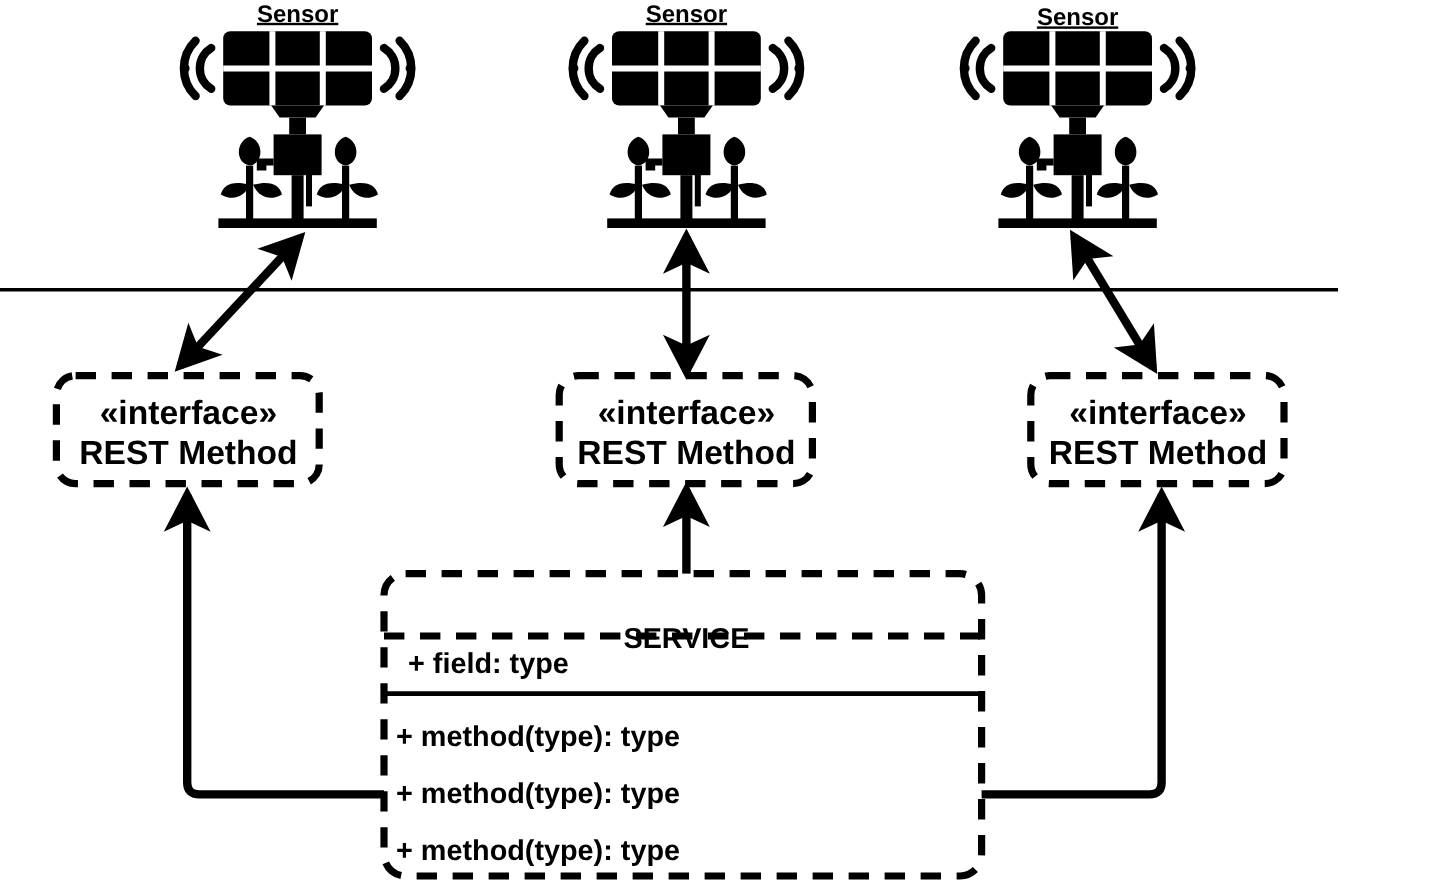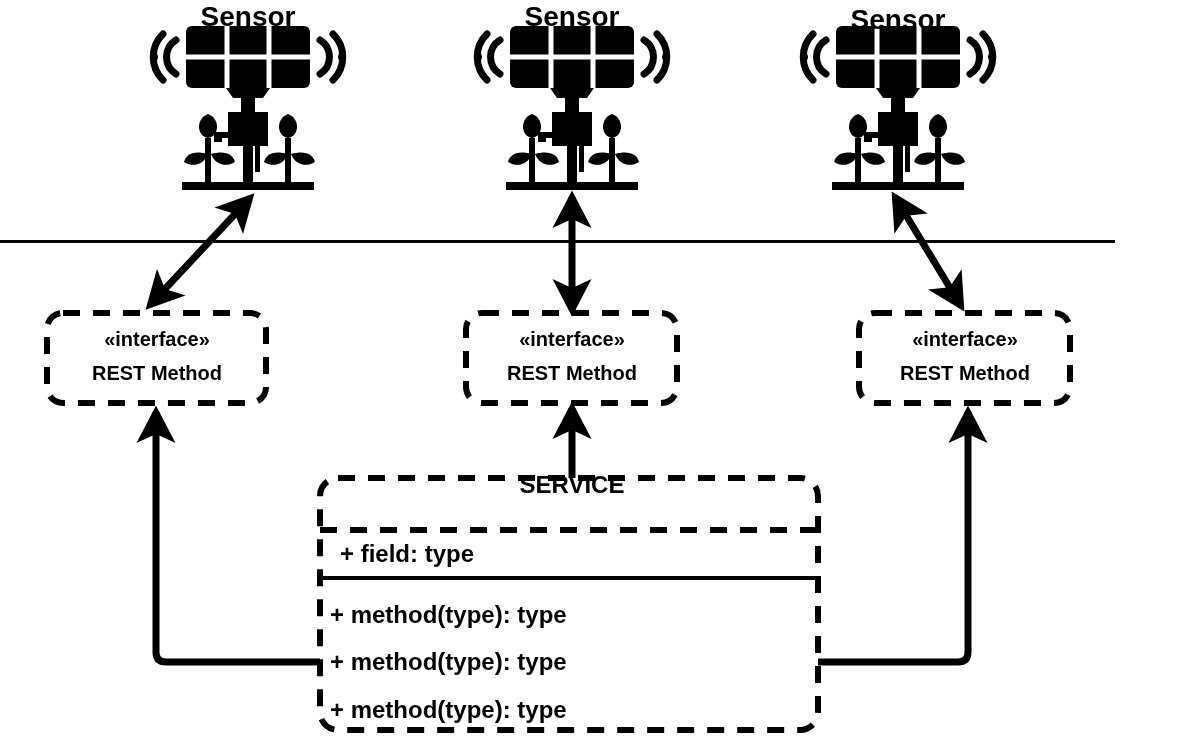--- a/index.html
+++ b/index.html
@@ -28,30 +28,31 @@
   }
   .txt {
     position: absolute;
     white-space: nowrap;
     font-family: "Liberation Sans", sans-serif;
     font-weight: bold;
     color: #000000;
     line-height: 1.05;
   }
   .sensor-label {
-    font-size: 28px;
+    font-size: 20px;
     text-align: center;
     transform: translateX(-50%);
+    text-decoration: underline;
   }
   .layer-label {
     font-size: 23px;
     letter-spacing: 0.2px;
   }
   .iface-text {
-    font-size: 20px;
+    font-size: 28px;
     text-align: center;
     transform: translateX(-50%);
   }
   .service-title {
     font-size: 24px;
     text-align: center;
     transform: translateX(-50%);
   }
   .service-row {
     font-size: 24px;
@@ -158,21 +159,21 @@
 
   <div class="txt iface-text" style="left:157px; top:329px;">«interface»</div>
   <div class="txt iface-text" style="left:157px; top:363px;">REST Method</div>
 
   <div class="txt iface-text" style="left:572px; top:329px;">«interface»</div>
   <div class="txt iface-text" style="left:572px; top:363px;">REST Method</div>
 
   <div class="txt iface-text" style="left:965px; top:329px;">«interface»</div>
   <div class="txt iface-text" style="left:965px; top:363px;">REST Method</div>
 
-  <div class="txt service-title" style="left:572px; top:472px;">SERVICE</div>
+  <div class="txt service-title" style="left:572px; top:520px;">SERVICE</div>
 
   <div class="txt service-row" style="left:340px; top:541px;">+ field: type</div>
 
   <div class="txt service-row" style="left:330px; top:602px;">+ method(type): type</div>
   <div class="txt service-row" style="left:330px; top:649px;">+ method(type): type</div>
   <div class="txt service-row" style="left:330px; top:697px;">+ method(type): type</div>
 
 </div>
 
 </body></html>

